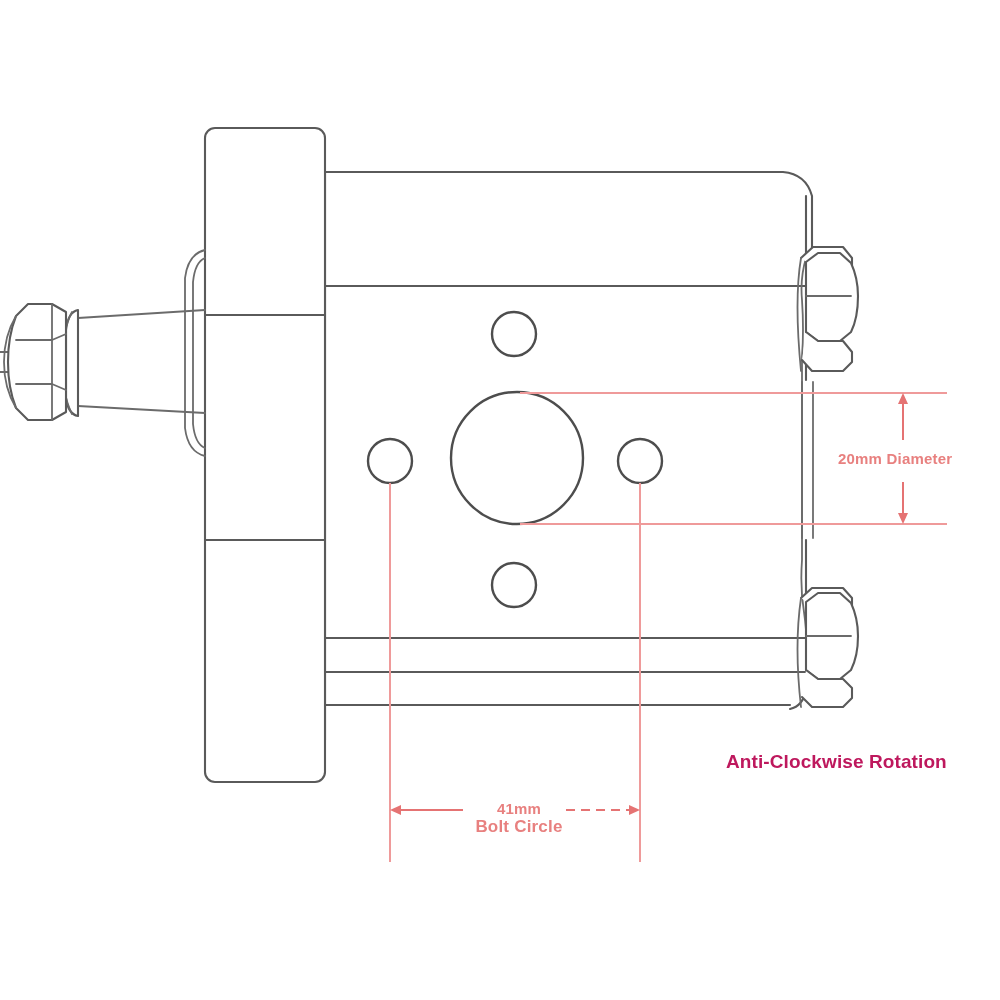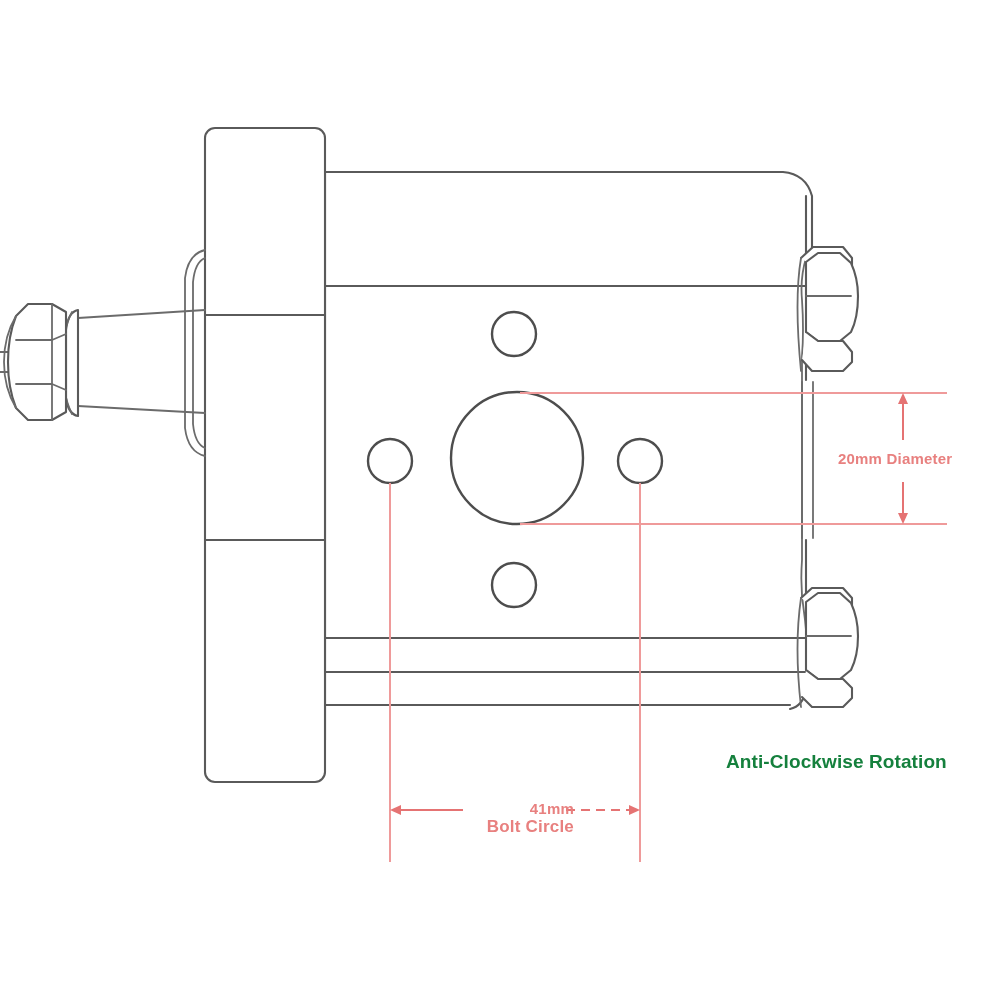--- a/index.html
+++ b/index.html
@@ -273,22 +273,22 @@
       <path class="dim-arrow" d="M 390 810 L 401 805 L 401 815 Z"></path>
       <path class="dim-arrow" d="M 640 810 L 629 805 L 629 815 Z"></path>
     </g>
 
   </svg>
 
   <div class="text-label" style="left:838px; top:450px;">
     <span class="dim-text" style="font-size:15px; color:#e8807f; font-weight:bold;">20mm Diameter</span>
   </div>
 
-  <div class="text-label" style="left:464px; top:800px; width:110px; ">
+  <div class="text-label" style="left:464px; top:800px; width:110px; text-align:center;">
     <div class="dim-text" style="font-size:15px; color:#e8807f; font-weight:bold; line-height:18px;">41mm</div>
     <div class="dim-text" style="font-size:17px; color:#e8807f; font-weight:bold; line-height:18px;">Bolt Circle</div>
   </div>
 
   <div class="text-label" style="left:726px; top:751px;">
-    <span class="rotation-text" style="font-size:19px; color:#15803d; font-weight:bold;">Anti-Clockwise Rotation</span>
+    <span class="rotation-text" style="font-size:19px; color:#be185d; font-weight:bold;">Anti-Clockwise Rotation</span>
   </div>
 
 </div>
 
 </body></html>

